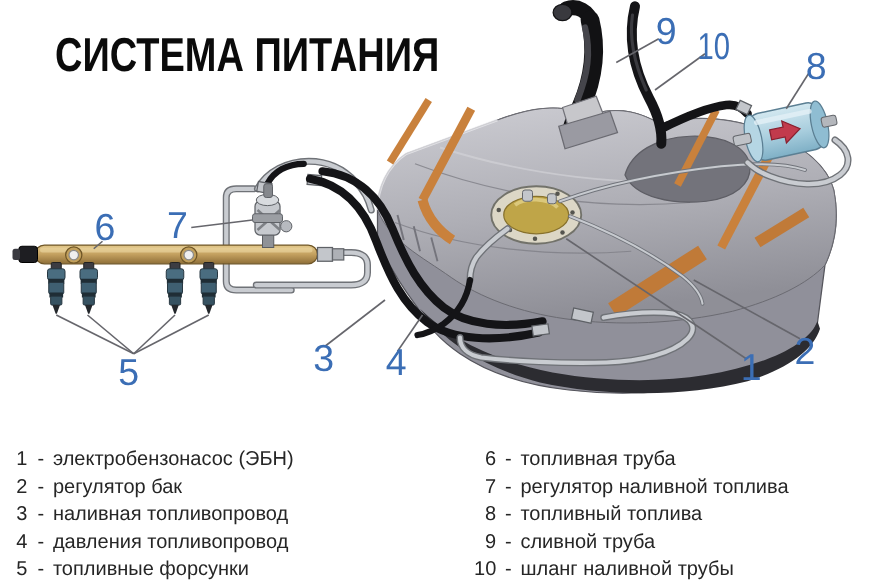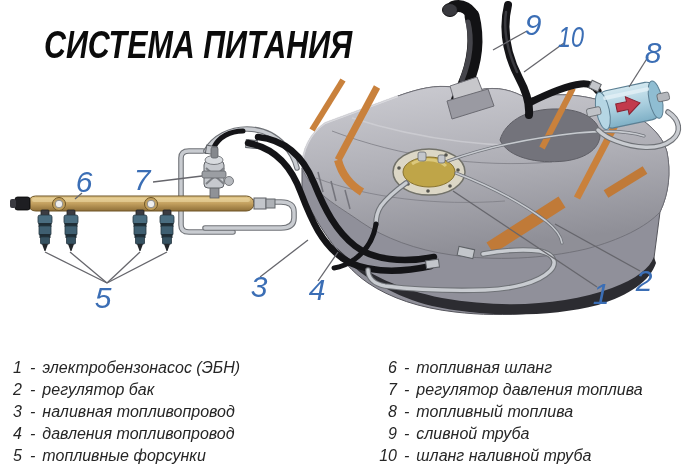--- a/index.html
+++ b/index.html
@@ -1,17 +1,17 @@
 <!DOCTYPE html>
 <html><head>
 <meta charset="utf-8">
 <style>
   html,body{margin:0;padding:0;background:#ffffff;}
   .stage{position:relative;width:700px;height:466px;background:#fff;overflow:hidden;
-         font-family:"Liberation Sans",sans-serif;font-style:italic;}
+         font-family:"Liberation Sans",sans-serif;}
   .title{position:absolute;left:44px;top:24px;margin:0;font-size:38px;font-weight:700;
          color:#0b0b0b;white-space:nowrap;transform:scaleX(.8);transform-origin:left top;
          letter-spacing:0;}
   svg.diag{position:absolute;left:0;top:0;}
   
   .pO{fill:none;stroke:#6f7277;stroke-width:5.6;stroke-linecap:round;}
   .pI{fill:none;stroke:#c9ccd1;stroke-width:3.4;stroke-linecap:round;}
   .tO{fill:none;stroke:#70737a;stroke-width:3.1;stroke-linecap:round;}
   .tI{fill:none;stroke:#c7cacf;stroke-width:1.6;stroke-linecap:round;}
   .hose{fill:none;stroke:#141417;stroke-linecap:round;}
@@ -264,37 +264,37 @@
       <div class="lrow">
         <span class="lnum">5</span>
           <span class="lsep">-</span>
           <span class="lname">топливные форсунки</span>
       </div>
     </div>
     <div class="lcol right">
       <div class="lrow">
         <span class="lnum">6</span>
           <span class="lsep">-</span>
-          <span class="lname">топливная шланг</span>
+          <span class="lname">топливная труба</span>
       </div>
       <div class="lrow">
         <span class="lnum">7</span>
           <span class="lsep">-</span>
-          <span class="lname">регулятор давления топлива</span>
+          <span class="lname">регулятор наливной топлива</span>
       </div>
       <div class="lrow">
         <span class="lnum">8</span>
           <span class="lsep">-</span>
           <span class="lname">топливный топлива</span>
       </div>
       <div class="lrow">
         <span class="lnum">9</span>
           <span class="lsep">-</span>
           <span class="lname">сливной труба</span>
       </div>
       <div class="lrow">
         <span class="lnum">10</span>
           <span class="lsep">-</span>
-          <span class="lname">шланг наливной труба</span>
+          <span class="lname">шланг наливной трубы</span>
       </div>
     </div>
   </div>
 </div>
 
 </body></html>

